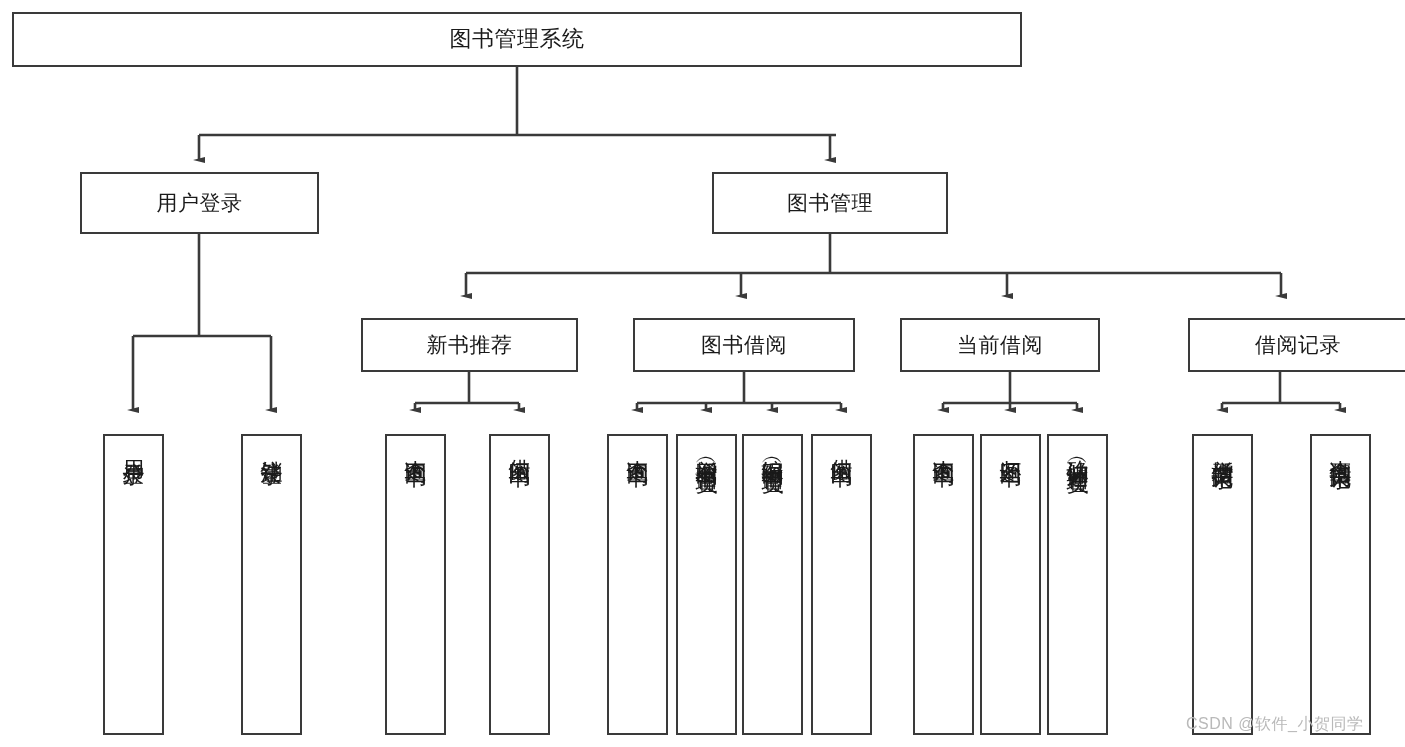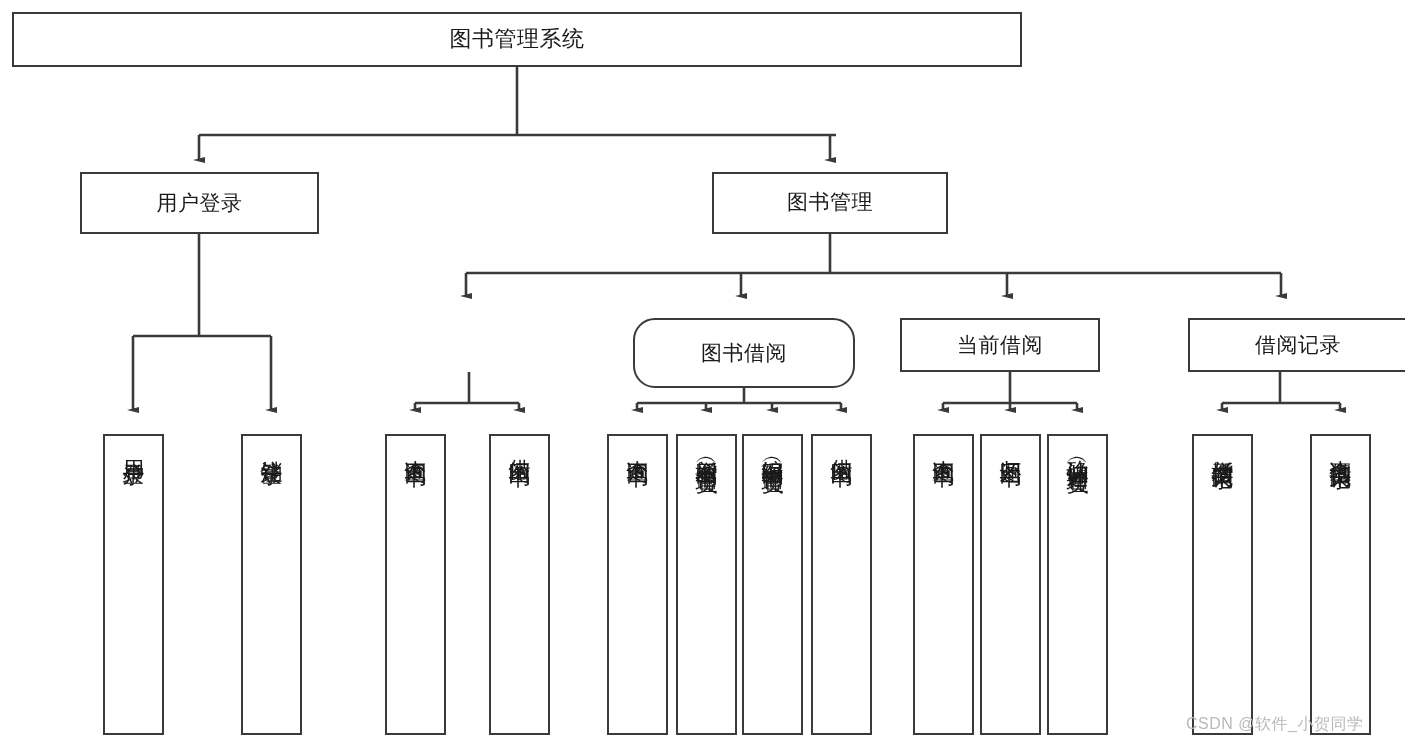--- a/index.html
+++ b/index.html
@@ -127,25 +127,28 @@
     </g>
   </svg>
 
   <div class="node root horiz" style="left:12px; top:12px; width:1010px; height:55px;">
     <span class="lbl">图书管理系统</span>
   </div>
 
   <div class="node horiz" style="left:80px; top:172px; width:239px; height:62px;">
     <span class="lbl">用户登录</span>
   </div>
-  <div class="node horiz" style="left:712px; top:172px; width:236px; height:62px;font-family:Liberation Serif, serif;">
+  <div class="node horiz" style="left:712px; top:172px; width:236px; height:62px;">
     <span class="lbl">图书管理</span>
   </div>
 
-  <div class="node horiz" style="left:633px; top:318px; width:222px; height:70px;border-radius:22px;">
+  <div class="node horiz" style="left:361px; top:318px; width:217px; height:54px;">
+    <span class="lbl">新书推荐</span>
+  </div>
+  <div class="node horiz" style="left:633px; top:318px; width:222px; height:54px;">
     <span class="lbl">图书借阅</span>
   </div>
   <div class="node horiz" style="left:900px; top:318px; width:200px; height:54px;">
     <span class="lbl">当前借阅</span>
   </div>
   <div class="node horiz" style="left:1188px; top:318px; width:220px; height:54px;">
     <span class="lbl">借阅记录</span>
   </div>
 
   <div class="node vert" style="left:103px; top:434px; width:61px; height:301px;">

